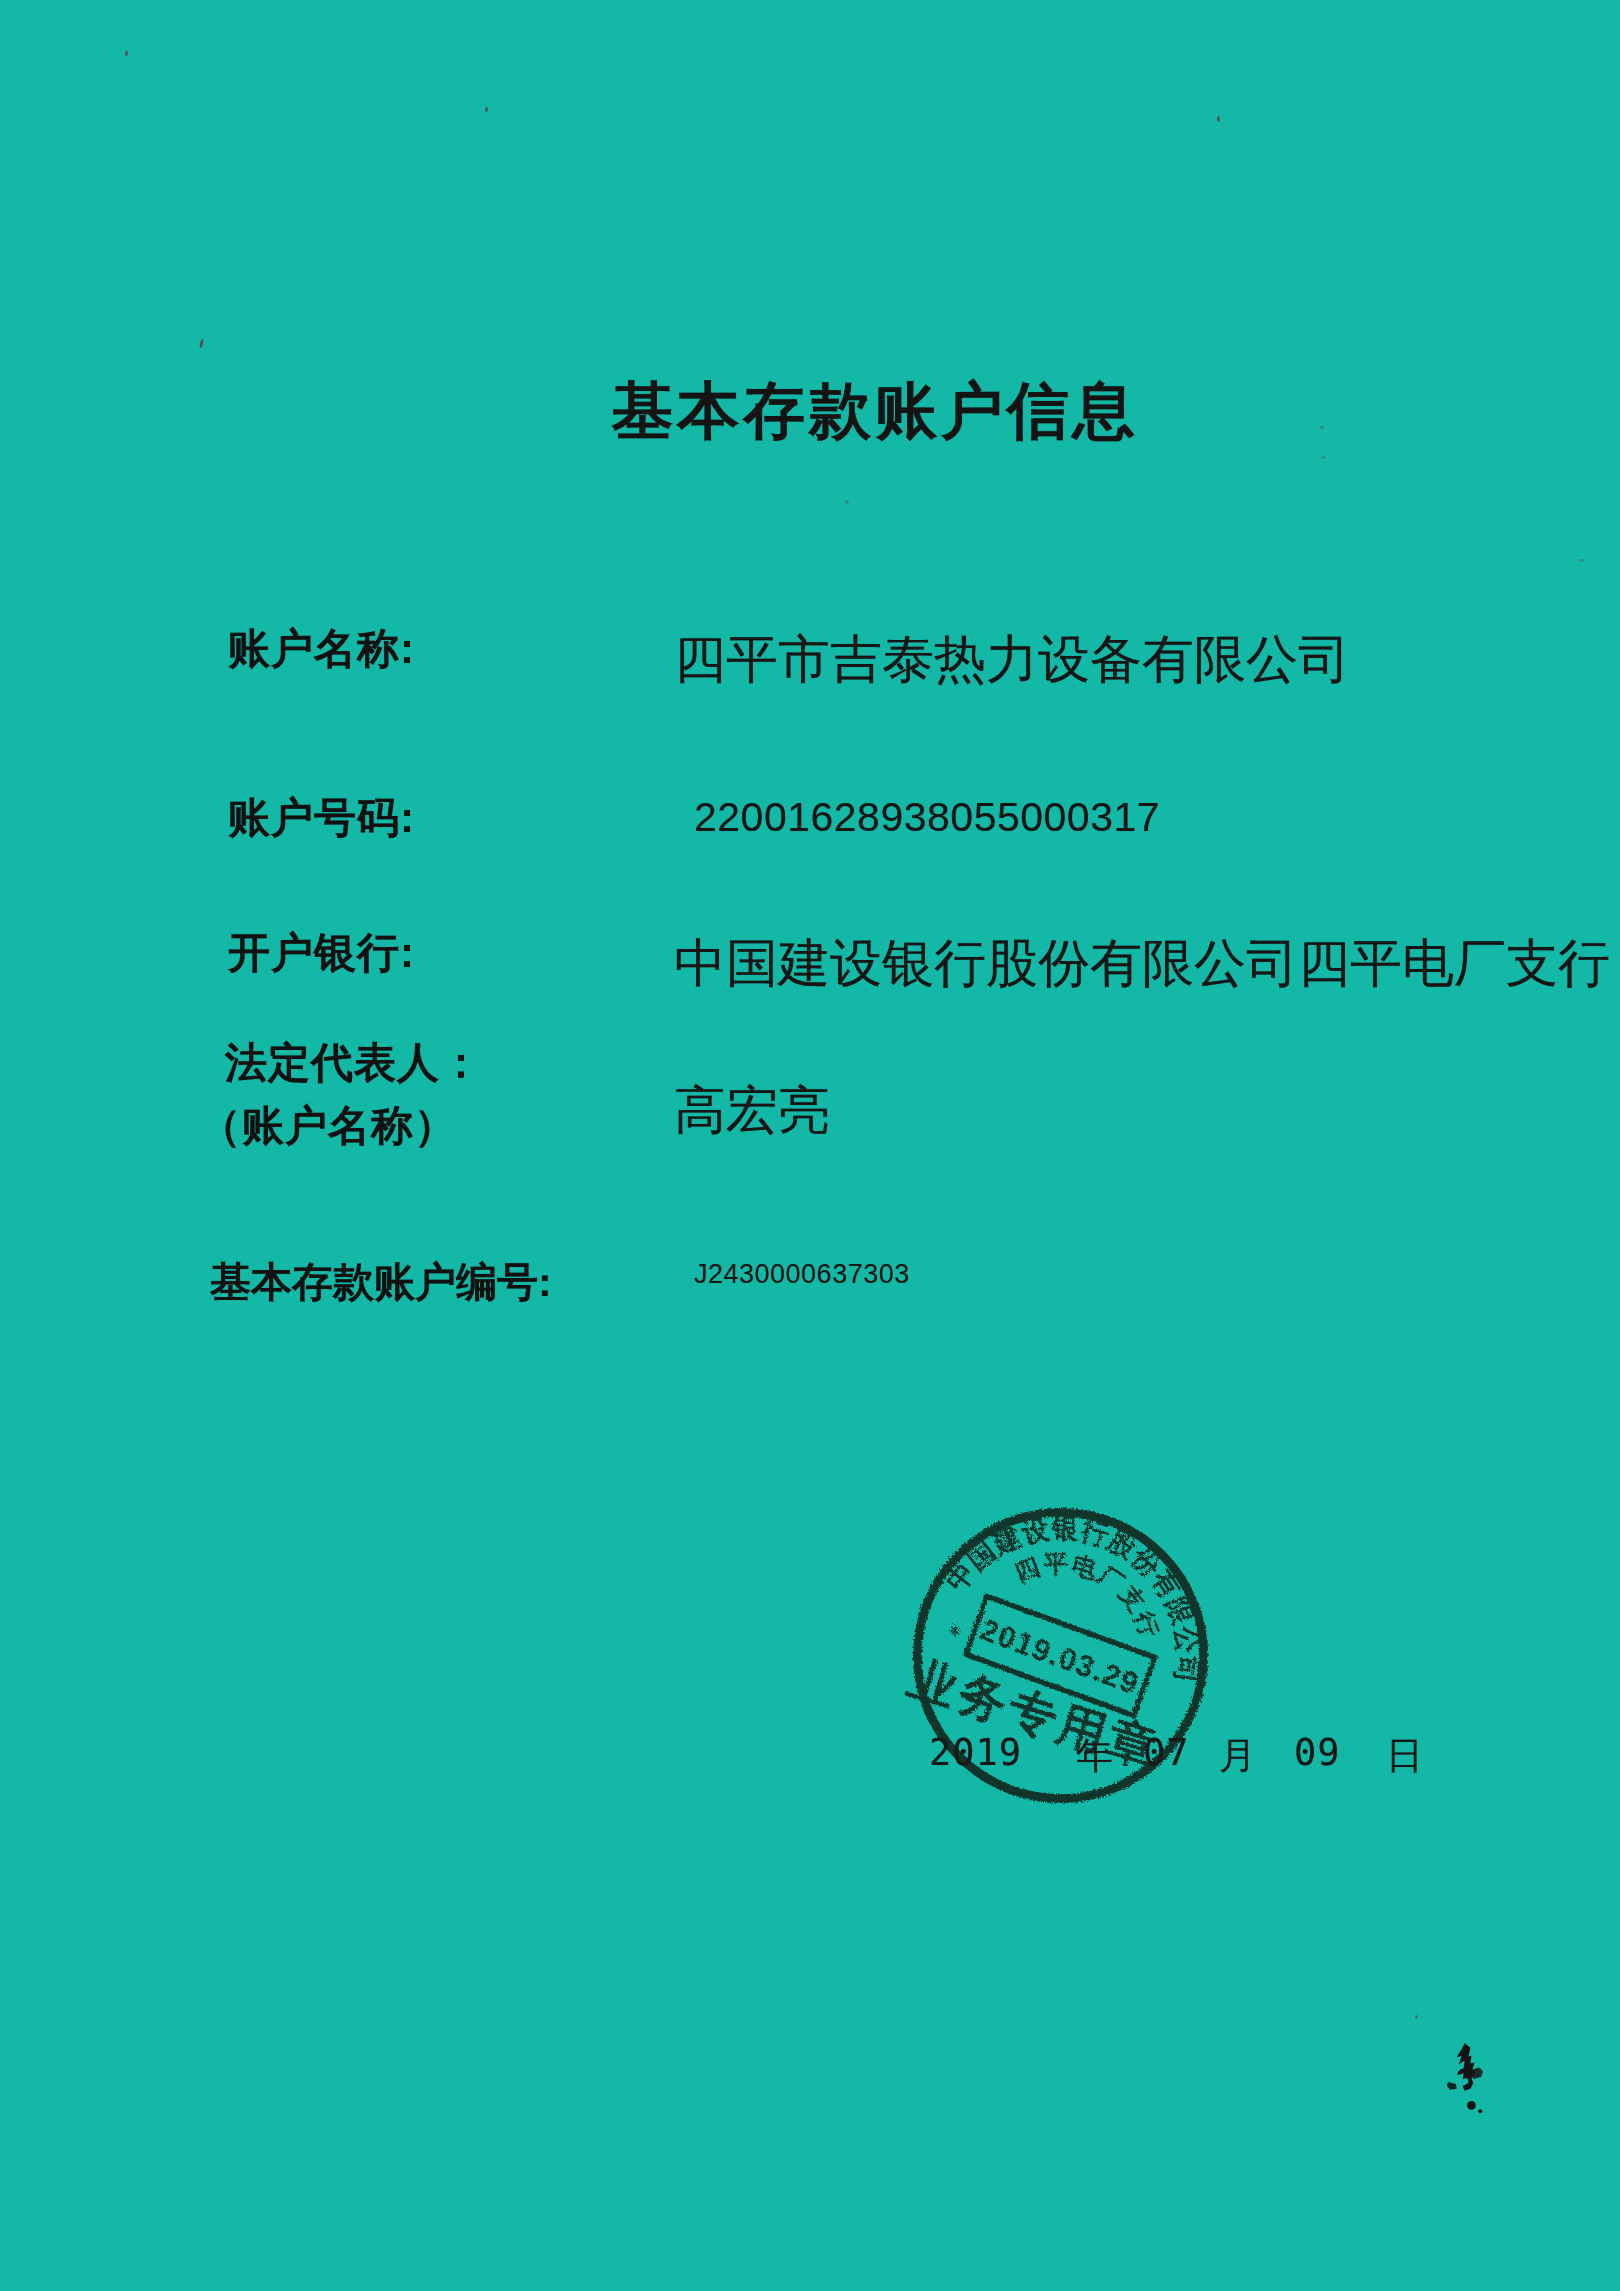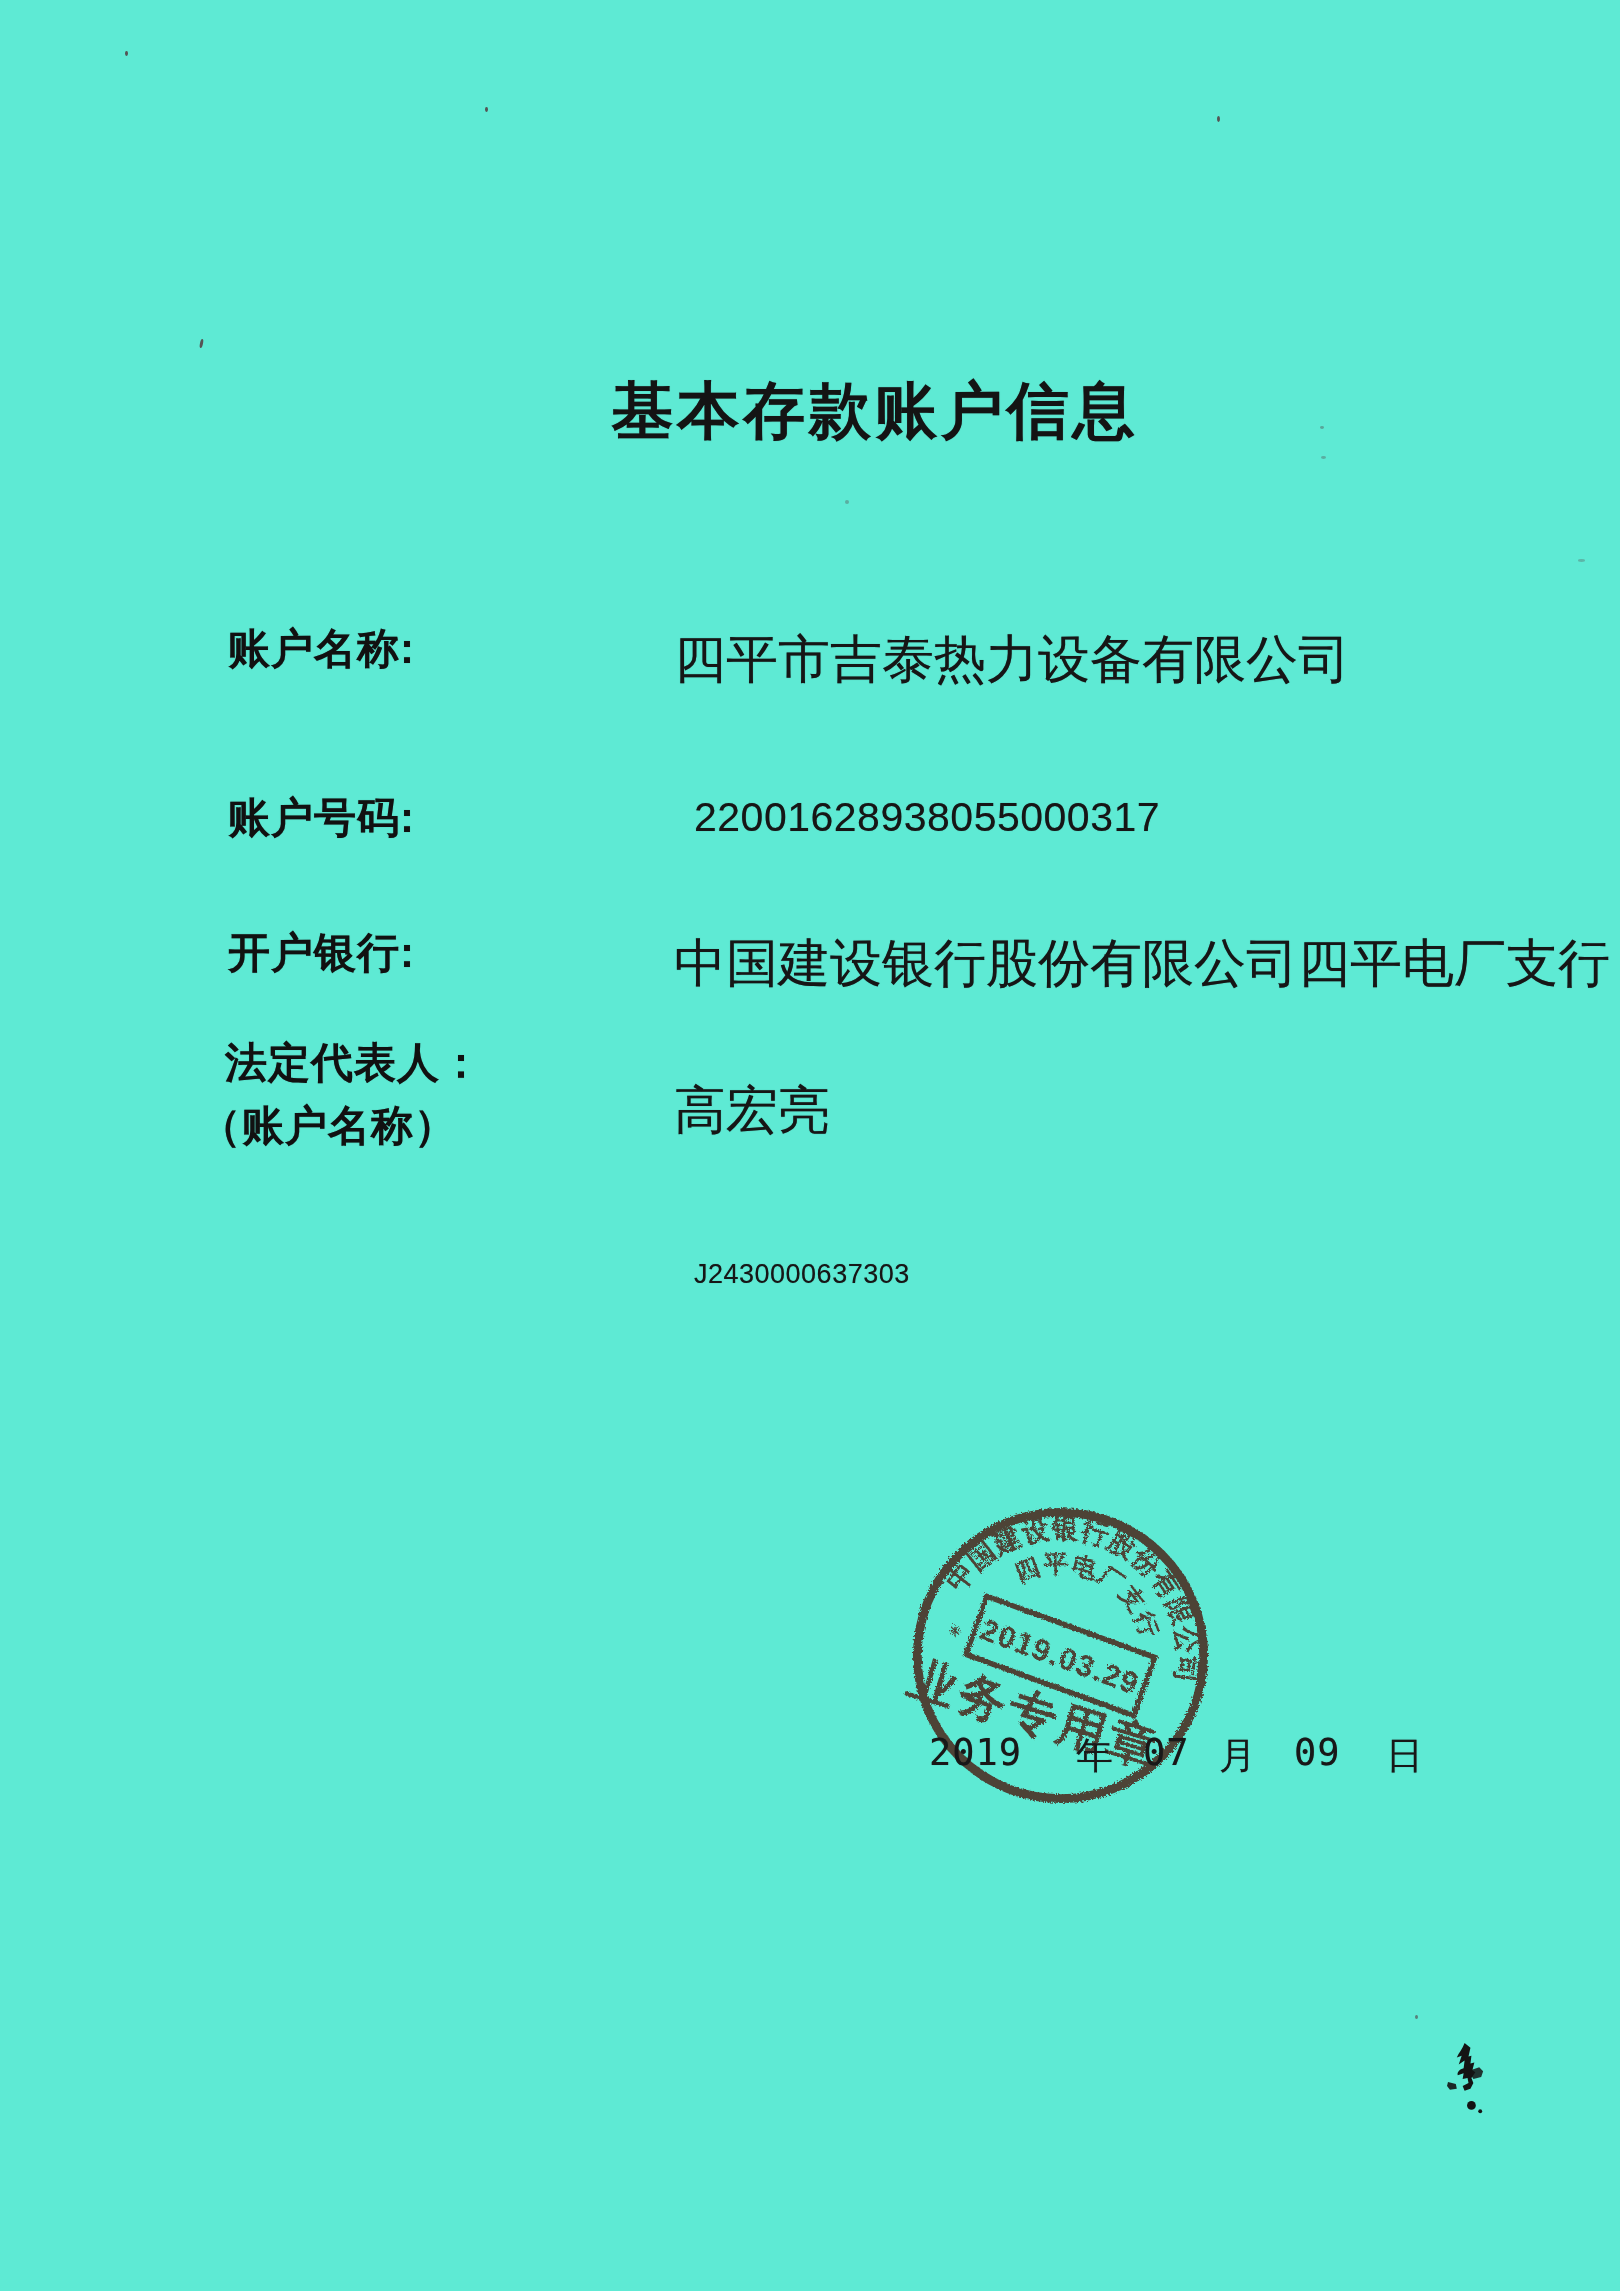--- a/index.html
+++ b/index.html
@@ -1,17 +1,17 @@
 <!DOCTYPE html>
 <html><head>
 <meta charset="utf-8">
 <style>
   html,body{margin:0;padding:0;background:#e8e8e8;}
   .page{
-    position:relative;width:1620px;height:2292px;background:#5eead4;
+    position:relative;width:1620px;height:2292px;background:#14b8a6;
     font-family:"Liberation Sans",sans-serif;color:#1b1b1b;overflow:hidden;
   }
   .soft{ text-shadow:0 0 0.7px rgba(30,30,30,.55); }
   .title{
     position:absolute;left:588px;top:369px;width:574px;margin:0;
     text-align:center;
     font-family:"Liberation Serif",serif;font-weight:700;
     font-size:62px;letter-spacing:3.9px;color:#141414;
   }
   .label{
@@ -70,20 +70,21 @@
   <span class="label soft lbl-r2">账户号码:</span>
   <span class="value soft num val-r2">22001628938055000317</span>
 
   <span class="label soft lbl-r3">开户银行:</span>
   <span class="value soft val-r3">中国建设银行股份有限公司四平电厂支行</span>
 
   <span class="label soft lbl-r4a">法定代表人：</span>
   <span class="label soft lbl-r4b">（账户名称）</span>
   <span class="value soft val-r4">高宏亮</span>
 
+  <span class="label soft lbl-r5">基本存款账户编号:</span>
   <span class="value soft num val-r5">J2430000637303</span>
 
   <svg class="stamp" viewBox="0 0 360 360" width="353" height="353" xmlns="http://www.w3.org/2000/svg">
     <defs>
       <path id="arcOuter" d="M 76.1,120 A 120,120 0 0 1 295.9,211.1" fill="none"></path>
       <path id="arcInner" d="M 131.2,110.4 A 85,85 0 0 1 264.7,172.6" fill="none"></path>
       <filter id="rough" x="-15%" y="-15%" width="130%" height="130%">
         <feTurbulence type="fractalNoise" baseFrequency="0.55" numOctaves="2" result="n"></feTurbulence>
         <feDisplacementMap in="SourceGraphic" in2="n" scale="5" result="d"></feDisplacementMap>
         <feGaussianBlur in="d" stdDeviation="0.45"></feGaussianBlur>

